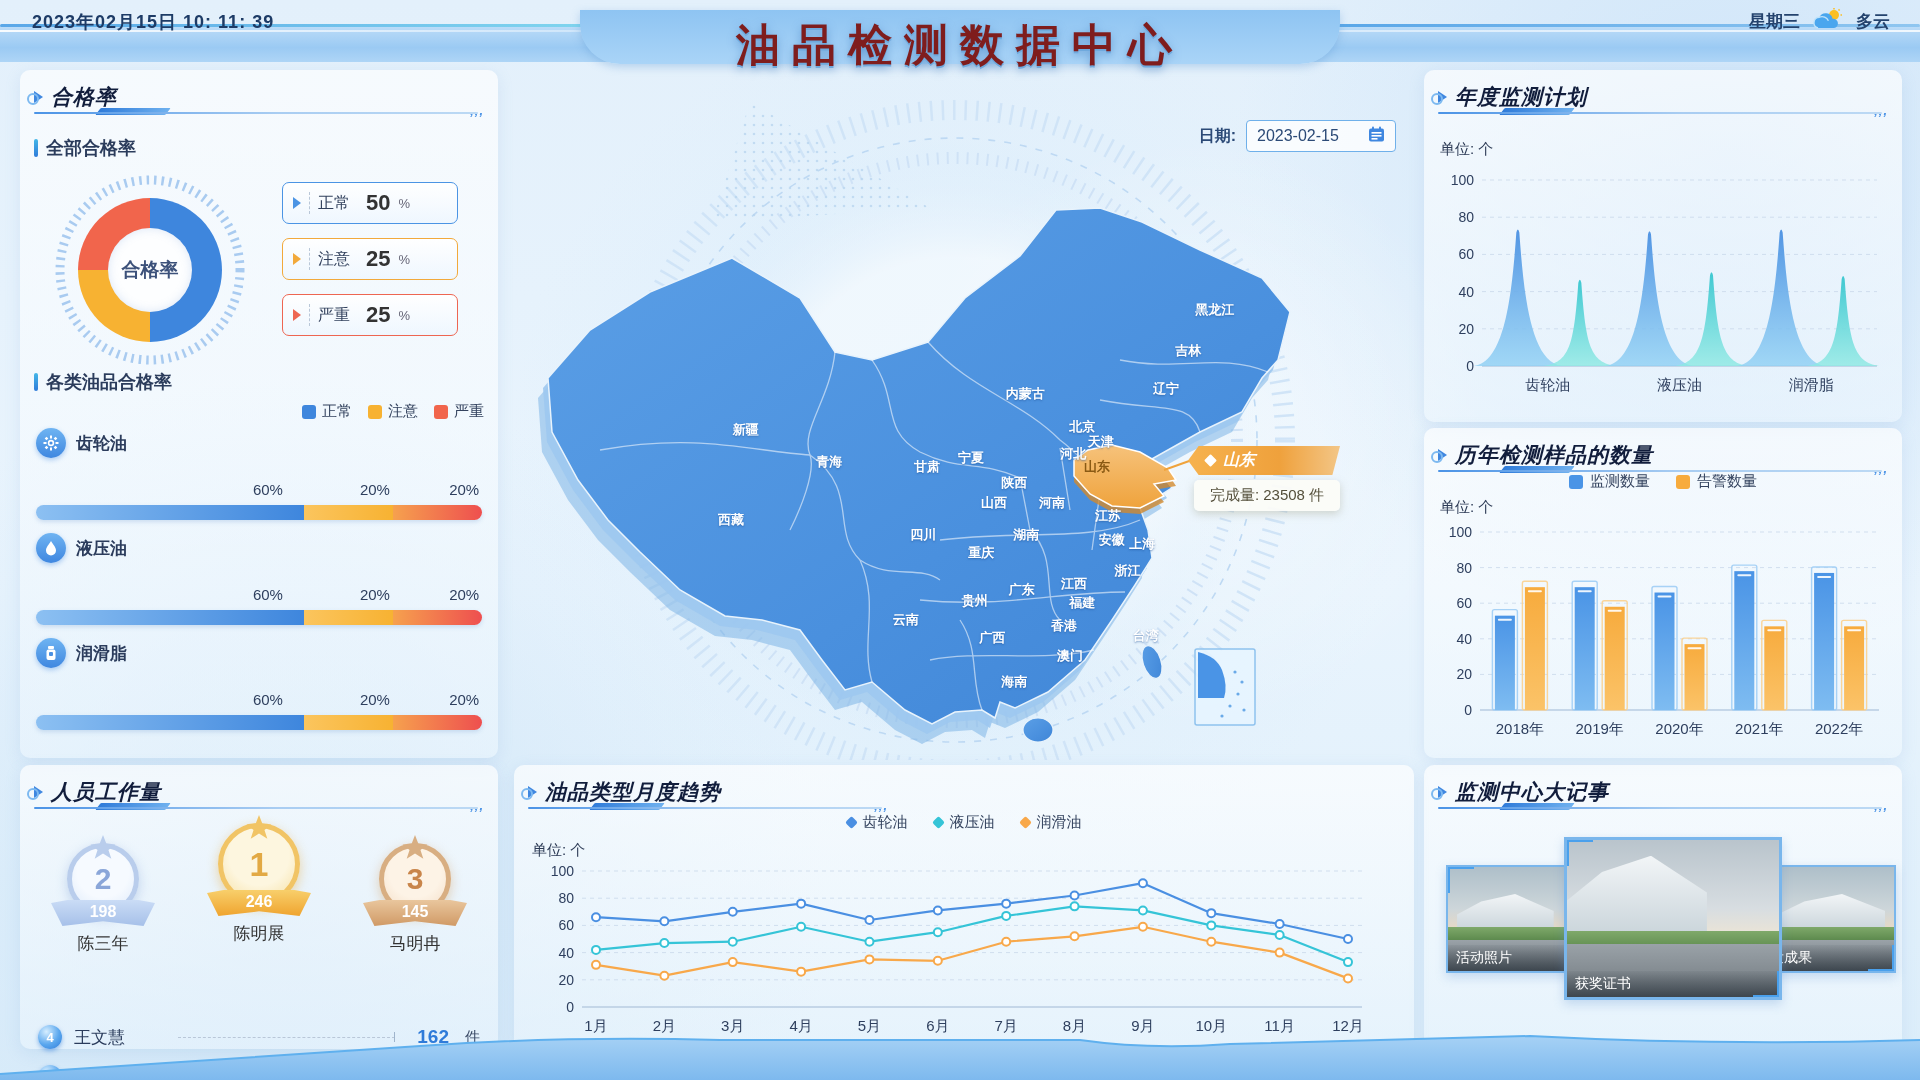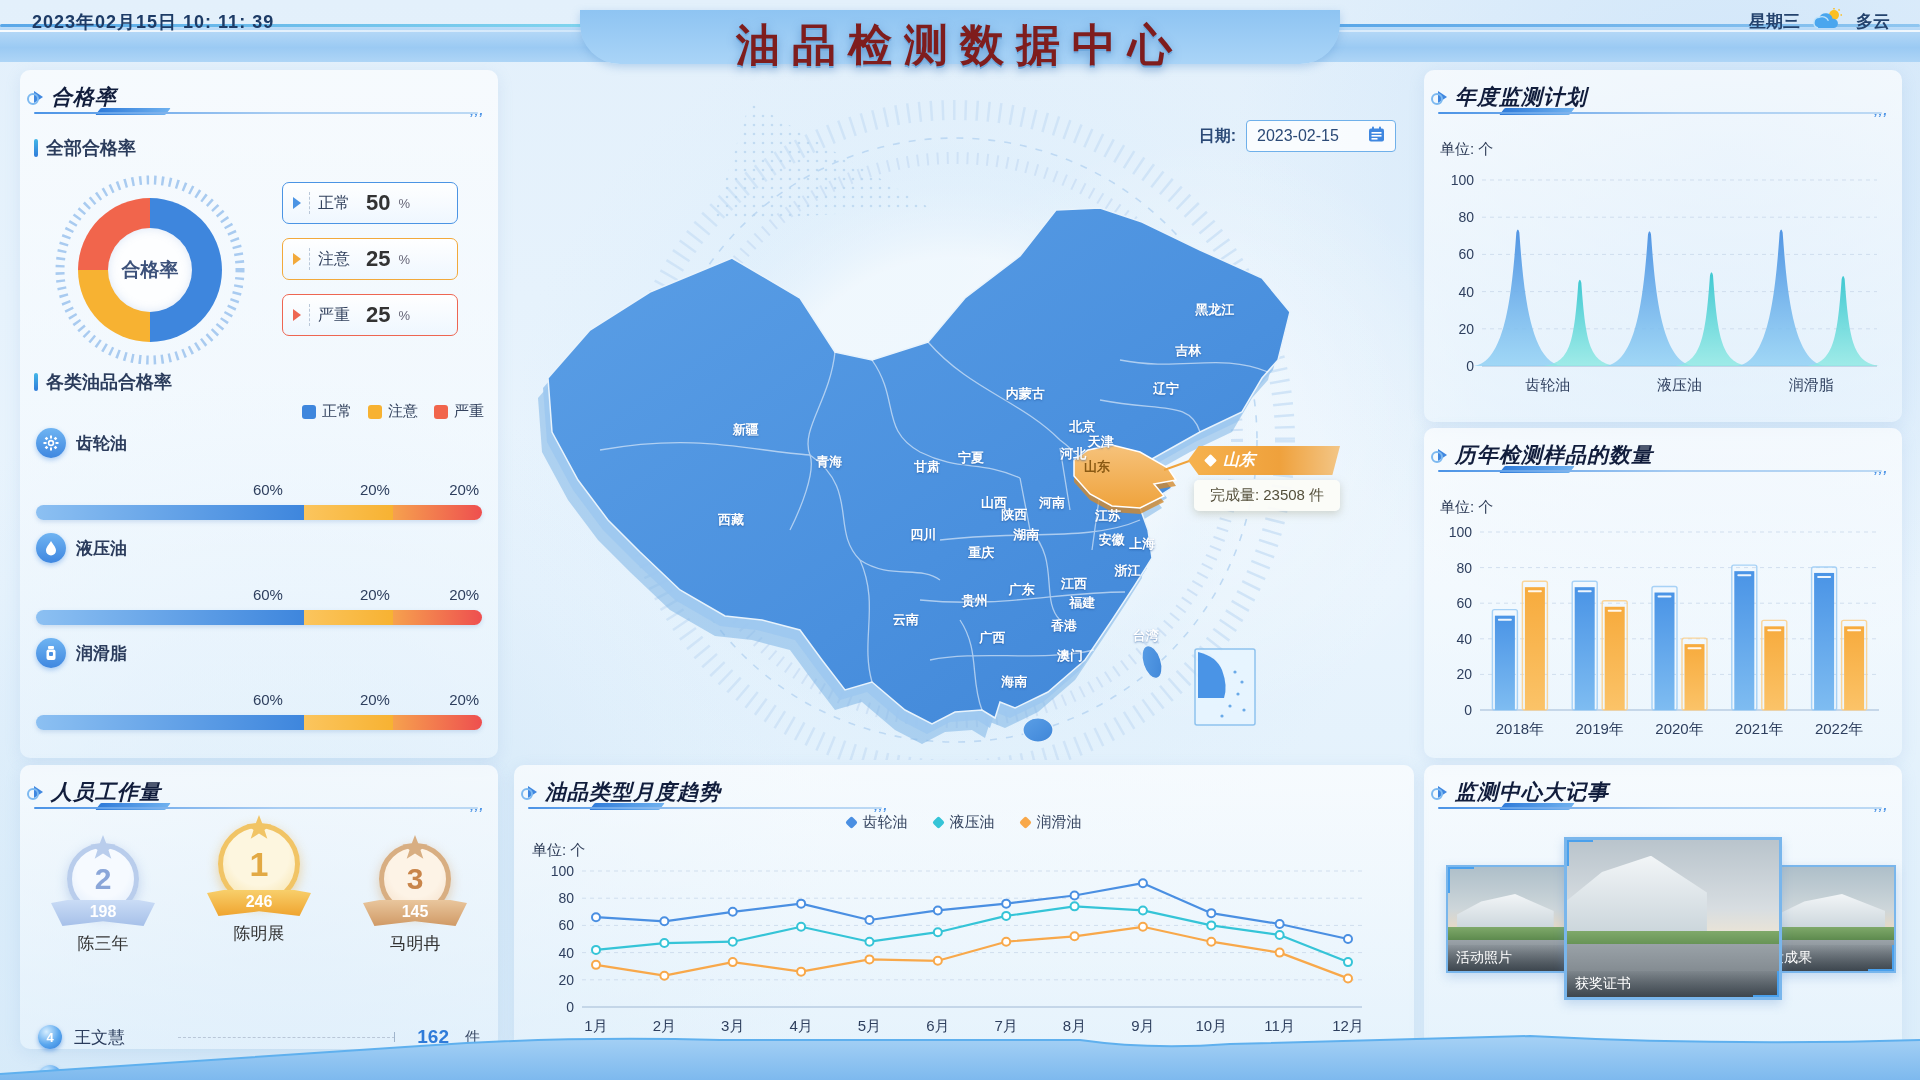--- a/index.html
+++ b/index.html
@@ -270,21 +270,21 @@
       <span class="map-label" style="left: 72.4%; top: 47%;">辽宁</span>
       <span class="map-label" style="left: 57.1%; top: 47.7%;">内蒙古</span>
       <span class="map-label" style="left: 63.3%; top: 52.4%;">北京</span>
       <span class="map-label" style="left: 65.3%; top: 54.6%;">天津</span>
       <span class="map-label" style="left: 62.3%; top: 56.3%;">河北</span>
       <span class="map-label hl" style="left: 64.9%; top: 58.1%;">山东</span>
       <span class="map-label" style="left: 51.2%; top: 56.9%;">宁夏</span>
       <span class="map-label" style="left: 46.4%; top: 58.1%;">甘肃</span>
       <span class="map-label" style="left: 35.8%; top: 57.4%;">青海</span>
       <span class="map-label" style="left: 26.7%; top: 52.9%;">新疆</span>
-      <span class="map-label" style="left: 55.9%; top: 60.4%; margin-top: 32px;">陕西</span>
+      <span class="map-label" style="left: 55.9%; top: 60.4%;">陕西</span>
       <span class="map-label" style="left: 53.7%; top: 63.3%;">山西</span>
       <span class="map-label" style="left: 60%; top: 63.3%;">河南</span>
       <span class="map-label" style="left: 66.1%; top: 65.1%;">江苏</span>
       <span class="map-label" style="left: 66.5%; top: 68.6%;">安徽</span>
       <span class="map-label" style="left: 69.8%; top: 69.1%;">上海</span>
       <span class="map-label" style="left: 68.2%; top: 73%;">浙江</span>
       <span class="map-label" style="left: 57.2%; top: 67.9%;">湖南</span>
       <span class="map-label" style="left: 46%; top: 67.9%;">四川</span>
       <span class="map-label" style="left: 52.3%; top: 70.4%;">重庆</span>
       <span class="map-label" style="left: 25.1%; top: 65.7%;">西藏</span>
@@ -520,20 +520,24 @@
     </svg>
 </div>
 
 <div class="panel" style="left:1424px; top:428px; width:478px; height:330px;">
   <div class="sec-title">
     <span class="chev"></span>
     <span class="t">历年检测样品的数量</span>
     <span class="swoosh"></span>
       <span class="dots">,,,</span>
   </div>
+  <div class="chart-legend" style="top:44px;" id="legend-history">
+      <span style="display: flex; align-items: center; gap: 7px;"><span class="chip" style="background:#4a94e6"></span>监测数量</span>
+      <span style="display: flex; align-items: center; gap: 7px;"><span class="chip" style="background:#f7ab3d"></span>告警数量</span>
+    </div>
   <div class="unit-label" style="position:absolute; left:16px; top:70px;">单位: 个</div>
   <svg class="chart-svg" id="chart-history" style="top:86px;" width="458" height="240" viewBox="0 0 458 240">
       <text x="40" y="201" text-anchor="end" font-size="14" fill="#2e3f5e">0</text>
       <line x1="48" y1="160.4" x2="447" y2="160.4" stroke="#c9d8ea" stroke-width="1" stroke-dasharray="4 4" opacity="0.8"></line>
       <text x="40" y="165.4" text-anchor="end" font-size="14" fill="#2e3f5e">20</text>
       <line x1="48" y1="124.8" x2="447" y2="124.8" stroke="#c9d8ea" stroke-width="1" stroke-dasharray="4 4" opacity="0.8"></line>
       <text x="40" y="129.8" text-anchor="end" font-size="14" fill="#2e3f5e">40</text>
       <line x1="48" y1="89.2" x2="447" y2="89.2" stroke="#c9d8ea" stroke-width="1" stroke-dasharray="4 4" opacity="0.8"></line>
       <text x="40" y="94.2" text-anchor="end" font-size="14" fill="#2e3f5e">60</text>
       <line x1="48" y1="53.599999999999994" x2="447" y2="53.599999999999994" stroke="#c9d8ea" stroke-width="1" stroke-dasharray="4 4" opacity="0.8"></line>

